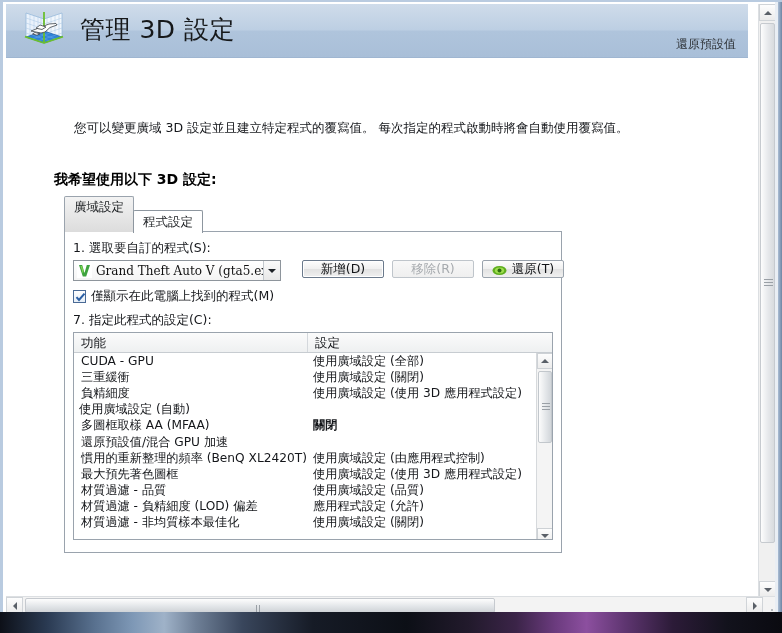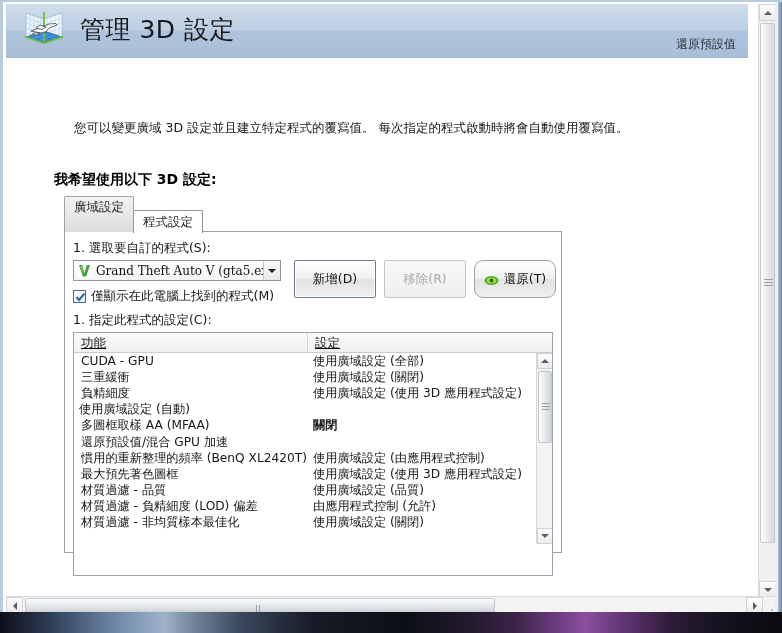--- a/index.html
+++ b/index.html
@@ -188,33 +188,34 @@
   .caret-down {
     width: 0; height: 0;
     border-left: 4px solid transparent;
     border-right: 4px solid transparent;
     border-top: 4px solid #1d2126;
   }
 
   
   .btn {
     position: absolute;
-    top: 28px; height: 38px;
+    top: 28px; height: 18px;
     border: 1px solid #9aa3ad;
     border-radius: 2px;
     background: linear-gradient(to bottom,#fdfdfd 0%, #f0f0f0 48%, #e2e2e2 52%, #f0f0f0 100%);
     font-size: 12.5px;
     color: #121417;
     display: flex; align-items: center; justify-content: center;
     cursor: pointer;
+    margin-left: 8px;
   }
   #btn-add { left: 229px; width: 82px; border-color: #6b7a8c; box-shadow: inset 0 0 0 1px #ffffff; }
   #btn-remove { left: 319px; width: 82px; color: #a7abaf; border-color: #bfc5cb;
     background: linear-gradient(to bottom,#f8f8f8,#efefef); cursor: default; }
-  #btn-restore { left: 409px; width: 82px; border-radius: 9px; }
+  #btn-restore { left: 409px; width: 82px; }
   #nv-eye {
     width: 15px; height: 11px;
     margin-right: 5px;
     flex: none;
   }
 
   
   #only-found-row {
     position: absolute;
     left: 8px; top: 56px;
@@ -229,25 +230,24 @@
     position: relative;
     flex: none;
   }
   #only-found-box svg { position: absolute; left: 1px; top: 1px; }
   #only-found-label { font-size: 12.5px; color: #14161a; white-space: nowrap; }
 
   
   #settings-list {
     position: absolute;
     left: 8px; top: 100px;
-    width: 480px; height: 244px;
+    width: 480px; height: 208px;
     border: 1px solid #9aa3ad;
     background: #ffffff;
     overflow: hidden;
-    text-decoration: underline;
   }
   #list-header {
     display: flex;
     height: 20px;
     background: linear-gradient(to bottom,#fbfbfb,#eef0f1);
     border-bottom: 1px solid #c7ccd1;
   }
   .col-head {
     font-size: 12.5px;
     color: #14161a;
@@ -486,21 +486,21 @@
 
         <div id="only-found-row">
           <span id="only-found-box">
             <svg width="11" height="11" viewBox="0 0 11 11">
               <path d="M1.5,5.2 L4,8 L9.5,1.6" stroke="#2a5fa5" stroke-width="2" fill="none"></path>
             </svg>
           </span>
           <span id="only-found-label">僅顯示在此電腦上找到的程式(M)</span>
         </div>
 
-        <div class="step-label" id="step2-label">1. 指定此程式的設定(C):</div>
+        <div class="step-label" id="step2-label">7. 指定此程式的設定(C):</div>
 
         <div id="settings-list">
           <div id="list-header">
             <div class="col-head col-feature">功能</div>
             <div class="col-head col-value">設定</div>
           </div>
 
           <div id="list-rows">
               <div class="list-row">
                 <div class="cell-feature">CUDA - GPU</div>
@@ -531,21 +531,21 @@
               <div class="list-row">
                 <div class="cell-feature">最大預先著色圖框</div>
                 <div class="cell-value">使用廣域設定 (使用 3D 應用程式設定)</div>
               </div>
               <div class="list-row">
                 <div class="cell-feature">材質過濾 - 品質</div>
                 <div class="cell-value">使用廣域設定 (品質)</div>
               </div>
               <div class="list-row">
                 <div class="cell-feature">材質過濾 - 負精細度 (LOD) 偏差</div>
-                <div class="cell-value">由應用程式控制 (允許)</div>
+                <div class="cell-value">應用程式設定 (允許)</div>
               </div>
               <div class="list-row">
                 <div class="cell-feature">材質過濾 - 非均質樣本最佳化</div>
                 <div class="cell-value">使用廣域設定 (關閉)</div>
               </div>
             </div>
 
           <div id="list-vscroll">
             <div class="sb-btn" id="list-sb-up">
                 <span class="arrow-up"></span>

